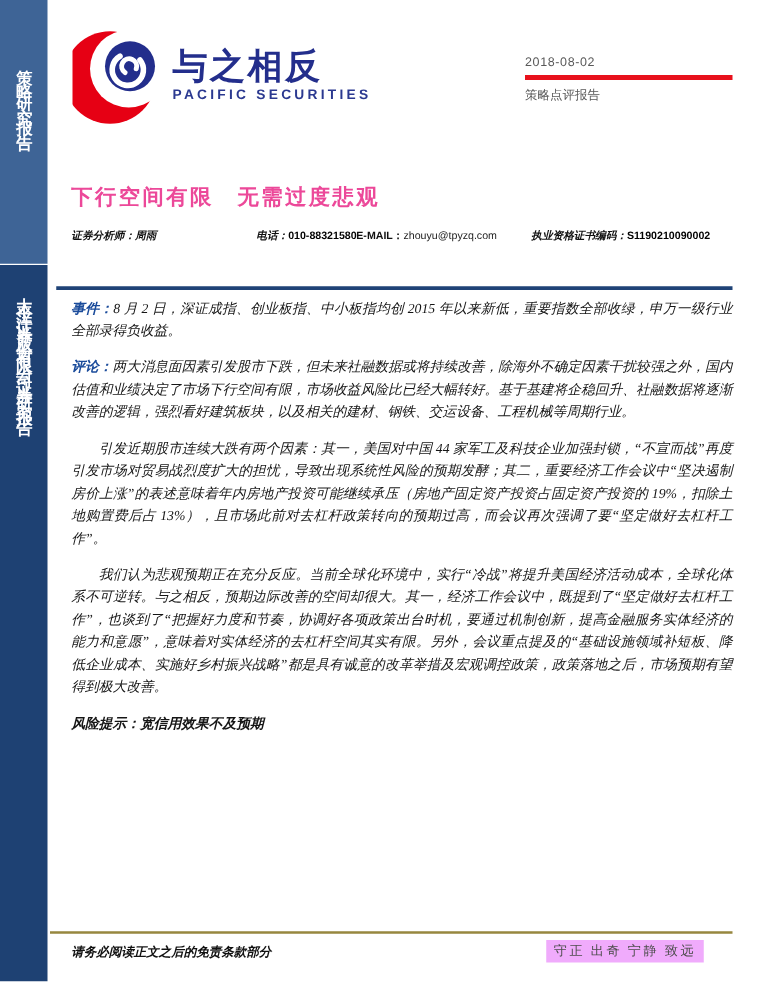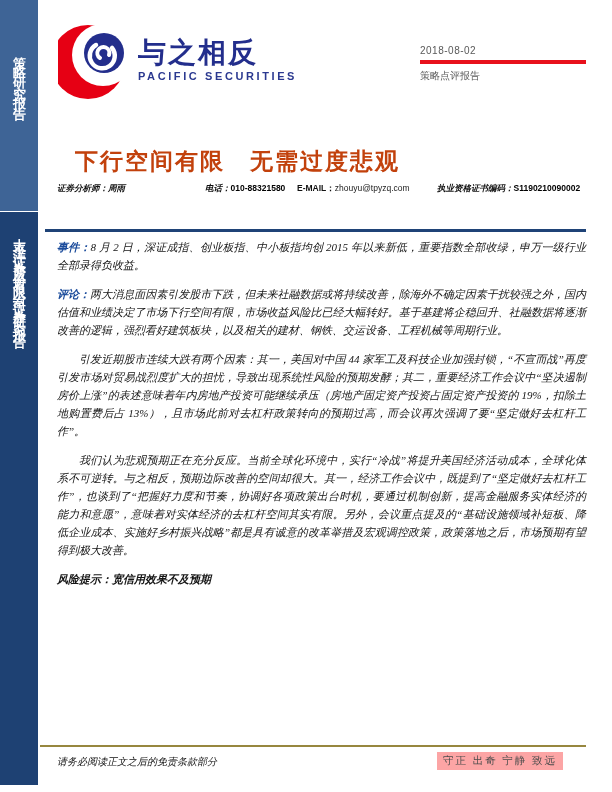--- a/index.html
+++ b/index.html
@@ -32,53 +32,53 @@
   .header-right {
     position:absolute; left:420px; top:45px; width:166px; 
     font-family:"Liberation Sans", sans-serif;
   }
   .header-date { font-size:10px; color:#595959; margin-bottom:4px; letter-spacing:0.5px; }
   .header-redline { height:4px; background:#E8111C; }
   .header-type { font-size:10px; color:#595959; margin-top:5px; font-family:"Liberation Serif", serif; }
 
   
   .title {
-    position:absolute; left:75px; top:146px; width:520px;
-    font-size:23px; font-weight:bold; color:#c2410c; letter-spacing:2px;
+    position:absolute; left:57px; top:146px; width:520px;
+    font-size:17px; font-weight:bold; color:#ec4899; letter-spacing:2px;
   }
 
   
   .analysts { position:absolute; left:57px; top:183px; width:529px; font-size:8.5px; }
   .analyst-row { display:flex; align-items:flex-start; height:23px; white-space:nowrap; }
   .a-role  { width:148px; }
   .a-phone { width:80px; }
-  .a-email { width:140px;margin-left:12px; }
+  .a-email { width:140px; }
   .a-cert  { flex:1; }
   .lab { font-style:italic; font-weight:bold; color:#111; }
   .lab-sans { font-family:"Liberation Sans", sans-serif; font-weight:bold; color:#111; }
   .val-b { font-family:"Liberation Sans", sans-serif; font-weight:bold; color:#000; }
   .val-n { font-family:"Liberation Sans", sans-serif; color:#222; }
 
   .rule-navy { position:absolute; left:45px; top:229px; width:541px; height:3px; background:#1F4377; }
 
   
   .body {
     position:absolute; left:57px; top:238px; width:529px;
     font-size:11px; line-height:18px; text-align:justify; font-style:italic;
   }
   .body p { margin-bottom:11px; }
   .sec-label { color:#1A4B9B; font-weight:bold; }
   .p-indent { text-indent:22px; }
   .risk { font-weight:bold; margin-top:4px; }
 
   
   .rule-gold { position:absolute; left:40px; top:745px; width:546px; height:2px; background:#97873F; }
-  .disclaimer { position:absolute; left:57px; top:755px; font-size:10px; font-weight:normal; font-style:italic; color:#111; }
+  .disclaimer { position:absolute; left:57px; top:755px; font-size:10px; font-weight:bold; font-style:italic; color:#111; }
   .motto {
-    position:absolute; left:437px; top:752px; background:#fca5a5; color:#4D4D4D;
+    position:absolute; left:437px; top:752px; background:#f0abfc; color:#4D4D4D;
     font-size:10.5px; padding:2px 6px; letter-spacing:2px;
   }
 </style>
 </head>
 <body>
 
 <div class="page">
 
   <div class="sidebar-top">
     <span class="v-label">策略研究报告</span>

